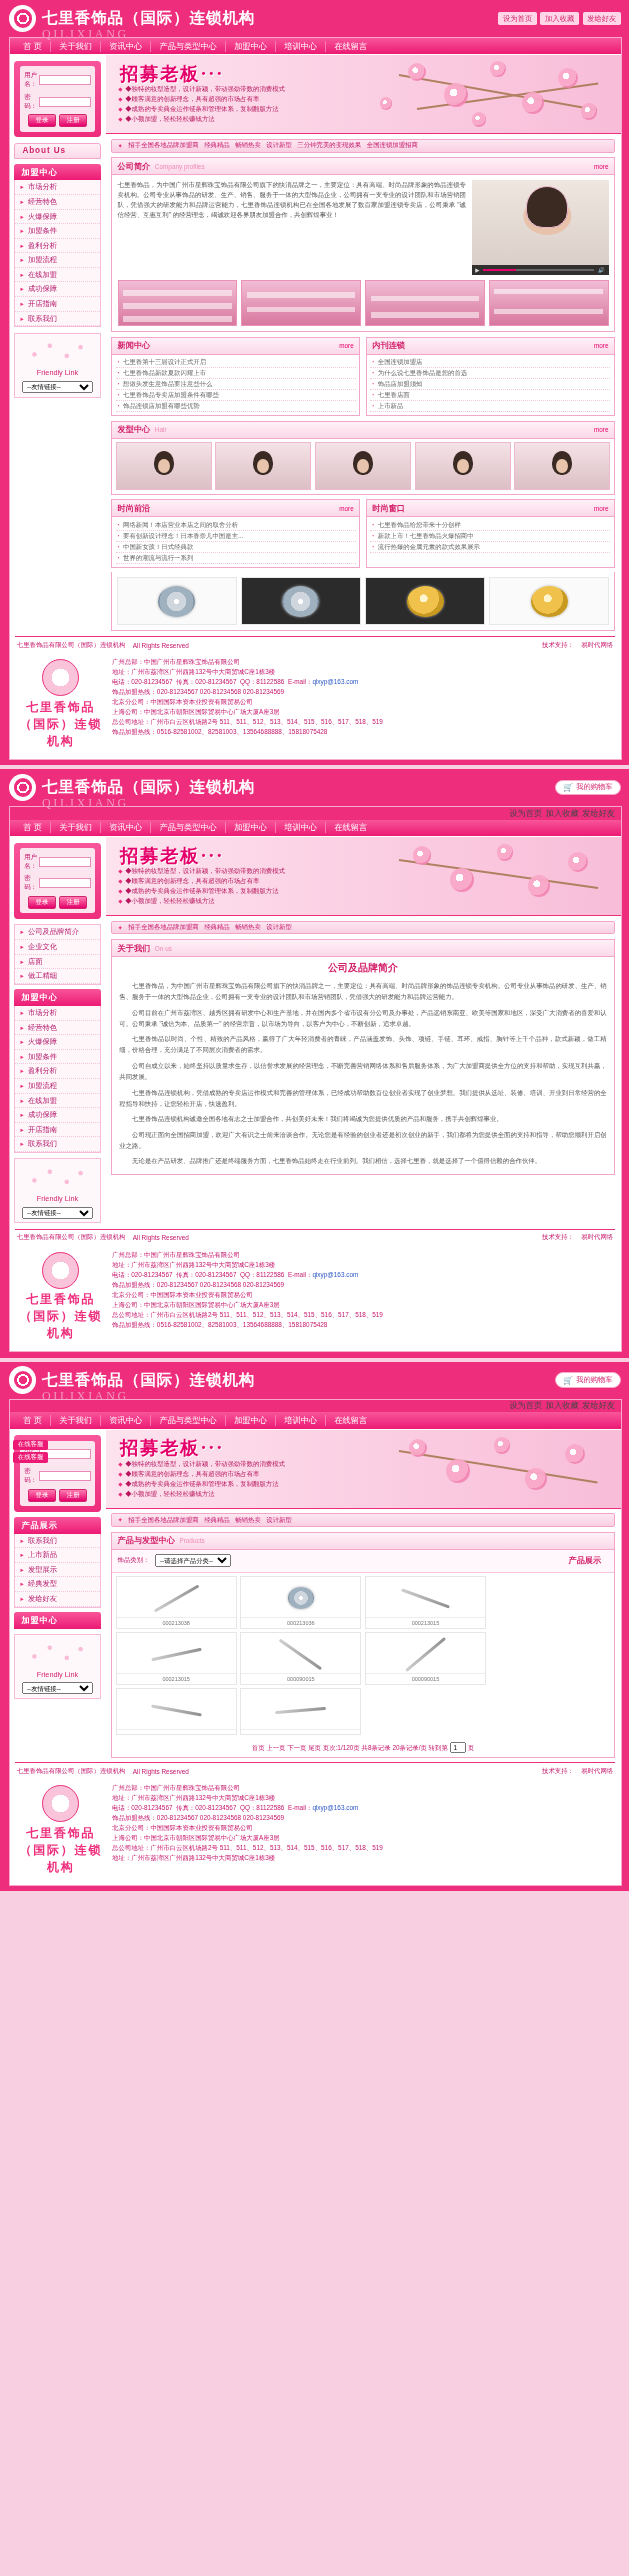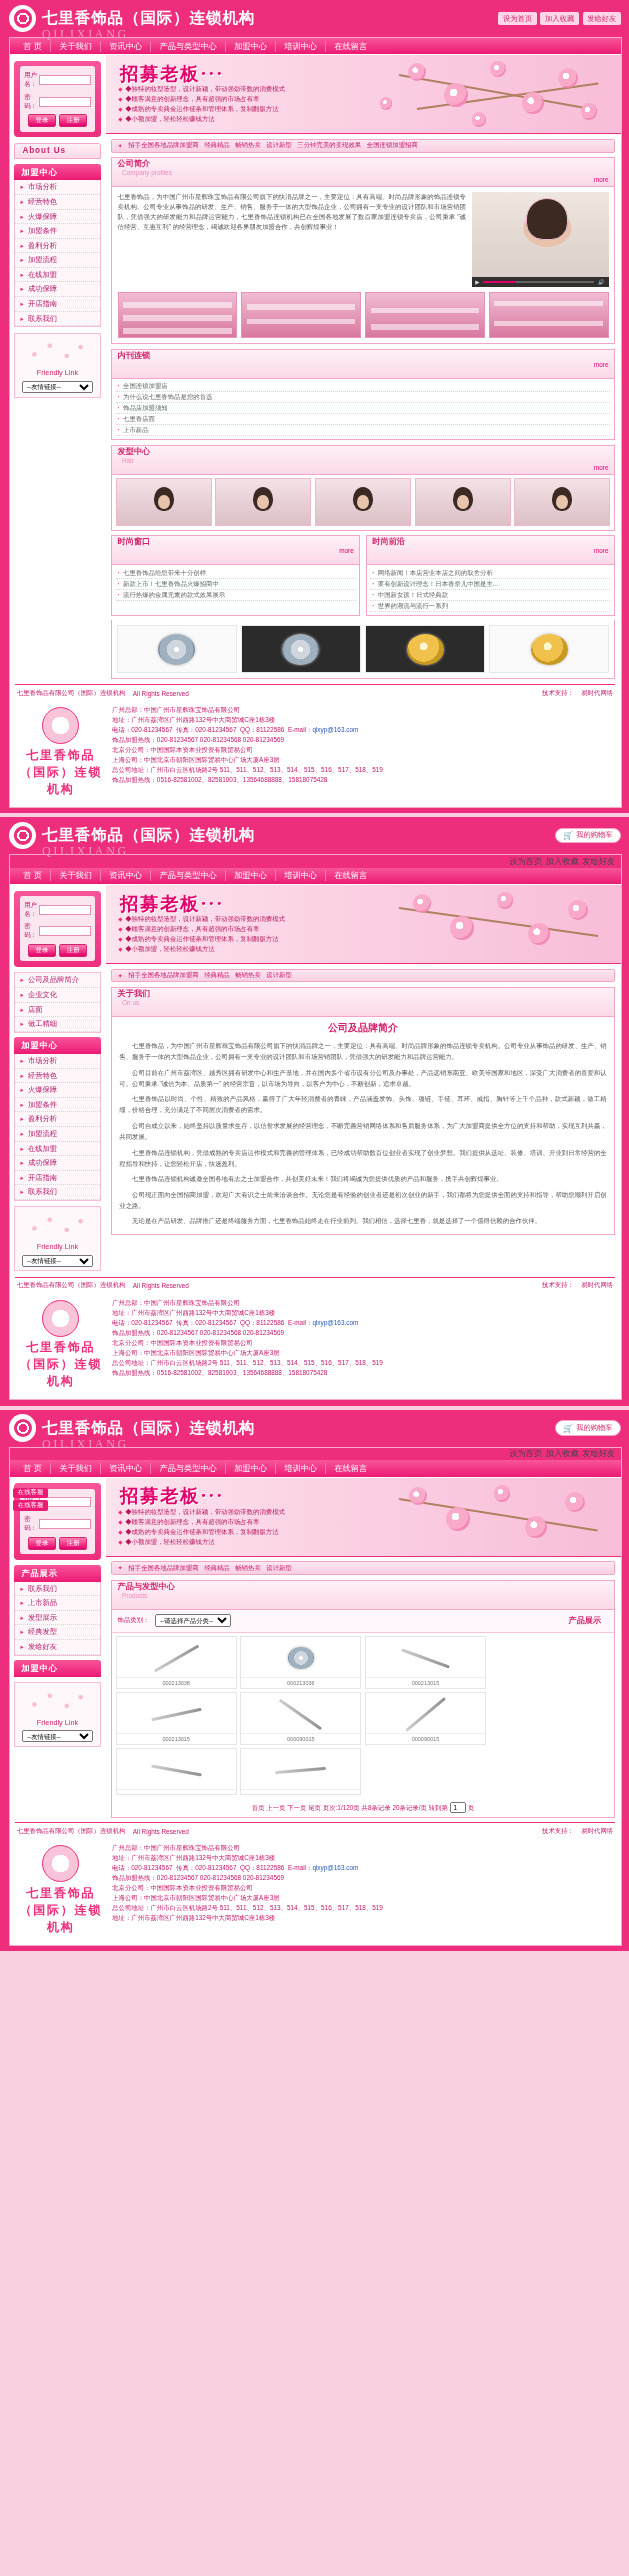--- a/index.html
+++ b/index.html
@@ -247,26 +247,25 @@
     white-space: nowrap;
   }
   .quick-bar .star { color: #ee2e7d; }
 
   .sec {
     margin: 4.6px 5.5px;
     border: 0.9px solid #f3a6c9;
     background: #fff;
   }
   .sec-head {
-    height: 29px;
+    height: 17px;
     background: linear-gradient(#fff1f7,#fbd8e8);
     border-bottom: 0.9px solid #f3a6c9;
-    display: flex; 
+    display: flex; align-items: center;
     padding: 0 5.5px;
-    flex-direction: column;
   }
   .sec-head .cn { color:#d3236c; font-size: 8.2px; font-weight: bold; }
   .sec-head .en { color:#f08bb6; font-size: 6.4px; margin-left: 4.6px; }
   .sec-head .more { margin-left: auto; color:#e4006a; font-size: 6.4px; }
   .sec-body { padding: 4.6px 5.5px; }
 
   .about-flex { display: flex; gap: 5.5px; }
   .about-text {
     flex: 1 1 auto;
     font-size: 6.4px;
@@ -567,20 +566,33 @@
                 </div>
               <div class="shop">
                   <div class="shelf" style="top:7.3px"></div>
                   <div class="shelf" style="top:27.4px"></div>
                 </div>
             </div>
           </div>
         </div>
 
         <div class="two-col">
+          <div class="sec">
+            <div class="sec-head">
+              <span class="cn">新闻中心</span>
+              <span class="more">more</span>
+            </div>
+            <ul class="news-list">
+              <li>七里香第十三届设计正式开启</li>
+              <li>七里香饰品新款夏款闪耀上市</li>
+              <li>想做头发生意饰品要注意些什么</li>
+              <li>七里香饰品专卖店加盟条件有哪些</li>
+              <li>饰品连锁店加盟有哪些优势</li>
+            </ul>
+          </div>
           <div class="sec">
             <div class="sec-head">
               <span class="cn">内刊连锁</span>
               <span class="more">more</span>
             </div>
             <ul class="news-list">
               <li>全国连锁加盟店</li>
               <li>为什么说七里香饰品是您的首选</li>
               <li>饰品店加盟须知</li>
               <li>七里香店面</li>
@@ -615,39 +627,39 @@
             <div class="hair">
                 <div class="head"></div>
                 <div class="face"></div>
               </div>
           </div>
         </div>
 
         <div class="two-col">
           <div class="sec">
             <div class="sec-head">
-              <span class="cn">时尚窗口</span>
-              <span class="more">more</span>
-            </div>
-            <ul class="news-list">
-              <li>七里香饰品给您带来十分创样</li>
-              <li>新款上市！七里香饰品火爆招商中</li>
-              <li>流行热爆的金属元素的款式效果展示</li>
-            </ul>
-          </div>
-          <div class="sec">
-            <div class="sec-head">
               <span class="cn">时尚前沿</span>
               <span class="more">more</span>
             </div>
             <ul class="news-list">
               <li>网络新闻！本店营业本店之间的取舍分析</li>
               <li>要有创新设计理念！日本香奈儿中国是主...</li>
               <li>中国新女孩！日式经典款</li>
               <li>世界的潮流与流行一系列</li>
+            </ul>
+          </div>
+          <div class="sec">
+            <div class="sec-head">
+              <span class="cn">时尚窗口</span>
+              <span class="more">more</span>
+            </div>
+            <ul class="news-list">
+              <li>七里香饰品给您带来十分创样</li>
+              <li>新款上市！七里香饰品火爆招商中</li>
+              <li>流行热爆的金属元素的款式效果展示</li>
             </ul>
           </div>
         </div>
 
         <div class="prod-row">
           <div class="prod">
               <div class="jewel"></div>
             </div>
           <div class="prod dark">
               <div class="jewel"></div>

